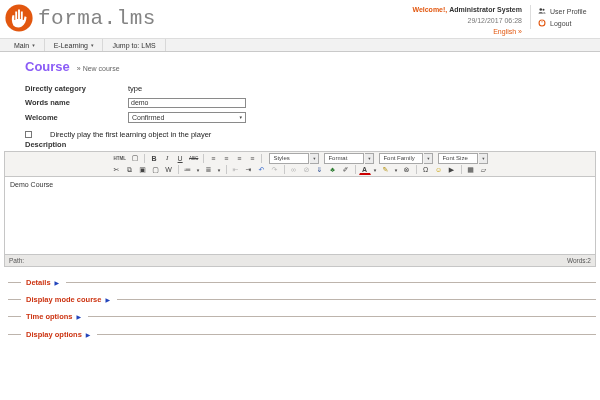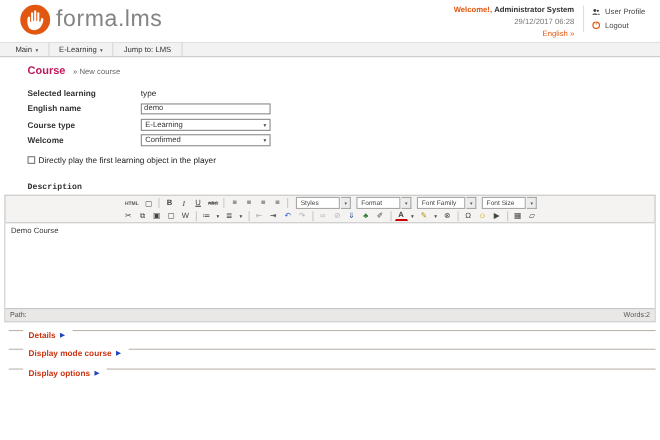--- a/index.html
+++ b/index.html
@@ -1,21 +1,21 @@
 <!DOCTYPE html>
 <html><head>
 <meta charset="utf-8">
 <style>
   * { box-sizing: border-box; margin: 0; padding: 0; }
   html,body { width:600px; height:400px; overflow:hidden; background:#fff;
     font-family:"Liberation Sans", sans-serif; }
 
   
   .header { position:relative; height:38px; background:#fff; }
-  .logo { position:absolute; left:17px; top:3px; display:flex; align-items:center; }
+  .logo { position:absolute; left:4px; top:3px; display:flex; align-items:center;font-family:Liberation Mono, monospace; }
   .logo svg { width:30px; height:30px; }
   .logo-text { font-size:21px; color:#848484; margin-left:4px; letter-spacing:.5px; }
   .hdr-right { position:absolute; right:78px; top:5px; text-align:right; font-size:7px;
     color:#777; line-height:1.55; }
   .welcome-prefix { color:#e2570f; font-weight:bold; }
   .user-name { color:#333; font-weight:bold; }
   .lang { color:#e2570f; cursor:pointer; }
   .profile-box { position:absolute; right:6px; top:5px; width:64px; font-size:7px;
     color:#444; border-left:1px solid #ddd; padding-left:7px; }
   .profile-row { display:flex; align-items:center; gap:4px; height:12px; cursor:pointer; }
@@ -24,36 +24,36 @@
   
   .menubar { height:14px; background:#f2f2f2; border-top:1px solid #ddd;
     border-bottom:1px solid #c9c9c9; display:flex; align-items:stretch; padding-left:5px;
     font-size:7px; color:#333; }
   .menu-item { display:flex; align-items:center; gap:3px; padding:0 9px;
     border-right:1px solid #d8d8d8; cursor:pointer; }
   .menu-caret { font-size:5px; color:#555; }
 
   
   .breadcrumb { margin:7px 0 0 25px; display:flex; align-items:baseline; }
-  .page-title { font-size:10px; font-weight:bold; color:#be185d; }
+  .page-title { font-size:13px; font-weight:bold; color:#8b5cf6; }
   .page-sub { font-size:7px; color:#666; margin-left:7px; }
 
   
   .form { margin:7px 0 0 25px; font-size:7.5px; color:#222; }
   .frow { display:flex; align-items:center; height:14.5px; }
   .flabel { width:103px; font-weight:bold; color:#333; }
   .ftext { width:118px; height:10px; font-size:7px; border:1px solid #8a8a8a;
     padding:0 2px; font-family:"Liberation Sans",sans-serif; color:#333; }
   .fselect { width:118px; height:11px; border:1px solid #8a8a8a; background:#fff;
     display:flex; align-items:center; padding-left:3px; font-size:7px; color:#333;
     cursor:pointer; }
   .fselect .chev { margin-left:auto; margin-right:3px; font-size:5px; color:#444; }
-  .chk-row { display:flex; align-items:center; gap:3px; margin-top:5px; height:10px; }
+  .chk-row { display:flex; align-items:center; gap:18px; margin-top:5px; height:10px; }
   .cbox { width:7px; height:7px; border:1px solid #767676; background:#fff; cursor:pointer; }
-  .desc-label { margin:17px 0 2px 25px; font-size:7.5px; font-weight:bold; color:#333;font-family:Liberation Mono, monospace; }
+  .desc-label { margin:0 0 2px 25px; font-size:7.5px; font-weight:bold; color:#333; }
 
   
   .editor { margin:0 4px; border:1px solid #c6c6c6; background:#f4f3f1; }
   .tb-row { display:flex; justify-content:center; align-items:center; height:12px; gap:1px; }
   .tb-row1 { padding-top:1px; }
   .tbtn { min-width:12px; height:11px; display:flex; align-items:center; justify-content:center;
     font-size:7px; color:#444; cursor:pointer; border:1px solid transparent; padding:0 1px; }
   .tbtn.tiny { min-width:7px; font-size:5px; }
   .tbtn.disabled { color:#b5b5b5; }
   .tb-sep { width:1px; height:9px; background:#c9c9c9; margin:0 2px; }
@@ -79,21 +79,21 @@
   [data-name="forecolor-button"] { border-bottom:2px solid #cc0000; height:10px; font-weight:bold; }
   [data-name="anchor-button"] { color:#335599; }
   .editor-content { background:#fff; border-top:1px solid #c6c6c6; height:78px;
     font-size:7px; color:#333; padding:4px 5px; cursor:text; }
   .editor-status { height:12px; background:#e9e8e6; border-top:1px solid #c6c6c6;
     display:flex; align-items:center; font-size:6.5px; color:#555; padding:0 4px; }
   .status-words { margin-left:auto; }
 
   
   .sections { margin:7px 4px 0 8px; }
-  .sec-row { display:flex; height:17.4px; cursor:pointer; }
+  .sec-row { display:flex; align-items:center; height:17.4px; cursor:pointer; }
   .sec-dash { width:13px; height:1px; background:#bdb4ac; margin-right:5px; }
   .sec-label { color:#cc3311; font-weight:bold; font-size:7.5px; margin-right:4px;
     white-space:nowrap; }
   .sec-arrow { color:#2244bb; font-size:6px; margin-right:7px; }
   .sec-line { flex:1; height:1px; background:#bdb4ac; }
 </style>
 </head>
 <body>
 
 <div class="header" data-name="page-header">
@@ -149,33 +149,26 @@
     </div>
   </div>
 
 <div class="breadcrumb" data-name="breadcrumb">
   <span class="page-title" data-name="page-title">Course</span>
   <span class="page-sub" data-name="breadcrumb-current">» New course</span>
 </div>
 
 <div class="form" data-name="course-form">
   <div class="frow" data-name="selected-category-row">
-    <div class="flabel" data-name="selected-category-label">Selected learning</div>
+    <div class="flabel" data-name="selected-category-label">Directly category</div>
     <div data-name="selected-category-value">type</div>
   </div>
   <div class="frow" data-name="course-name-row">
-    <div class="flabel" data-name="course-name-label">English name</div>
+    <div class="flabel" data-name="course-name-label">Words name</div>
     <input class="ftext" type="text" data-name="course-name-input" value="demo" style="">
-  </div>
-  <div class="frow" data-name="course-type-row">
-    <div class="flabel" data-name="course-type-label">Course type</div>
-    <div class="fselect" data-name="course-type-select">
-      <span data-name="course-type-value">E-Learning</span>
-      <span class="chev" data-name="chevron-down-icon">▾</span>
-    </div>
   </div>
   <div class="frow" data-name="status-row">
     <div class="flabel" data-name="status-label">Welcome</div>
     <div class="fselect" data-name="status-select">
       <span data-name="status-value">Confirmed</span>
       <span class="chev" data-name="chevron-down-icon">▾</span>
     </div>
   </div>
   <div class="chk-row" data-name="autoplay-row">
     <span class="cbox" data-name="autoplay-checkbox"></span>
@@ -258,20 +251,26 @@
       <span class="sec-label" data-name="section-label">Details</span>
       <span class="sec-arrow" data-name="expand-arrow-icon">▶</span>
       <span class="sec-line" data-name="section-rule-right"></span>
     </div>
     <div class="sec-row" data-name="section-display-mode-options">
       <span class="sec-dash" data-name="section-rule-left"></span>
       <span class="sec-label" data-name="section-label">Display mode course</span>
       <span class="sec-arrow" data-name="expand-arrow-icon">▶</span>
       <span class="sec-line" data-name="section-rule-right"></span>
     </div>
+    <div class="sec-row" data-name="section-time-options">
+      <span class="sec-dash" data-name="section-rule-left"></span>
+      <span class="sec-label" data-name="section-label">Time options</span>
+      <span class="sec-arrow" data-name="expand-arrow-icon">▶</span>
+      <span class="sec-line" data-name="section-rule-right"></span>
+    </div>
     <div class="sec-row" data-name="section-special-options">
       <span class="sec-dash" data-name="section-rule-left"></span>
       <span class="sec-label" data-name="section-label">Display options</span>
       <span class="sec-arrow" data-name="expand-arrow-icon">▶</span>
       <span class="sec-line" data-name="section-rule-right"></span>
     </div>
     <div class="sec-row" data-name="section-documents-upload"></div>
   </div>
 
 </body></html>

